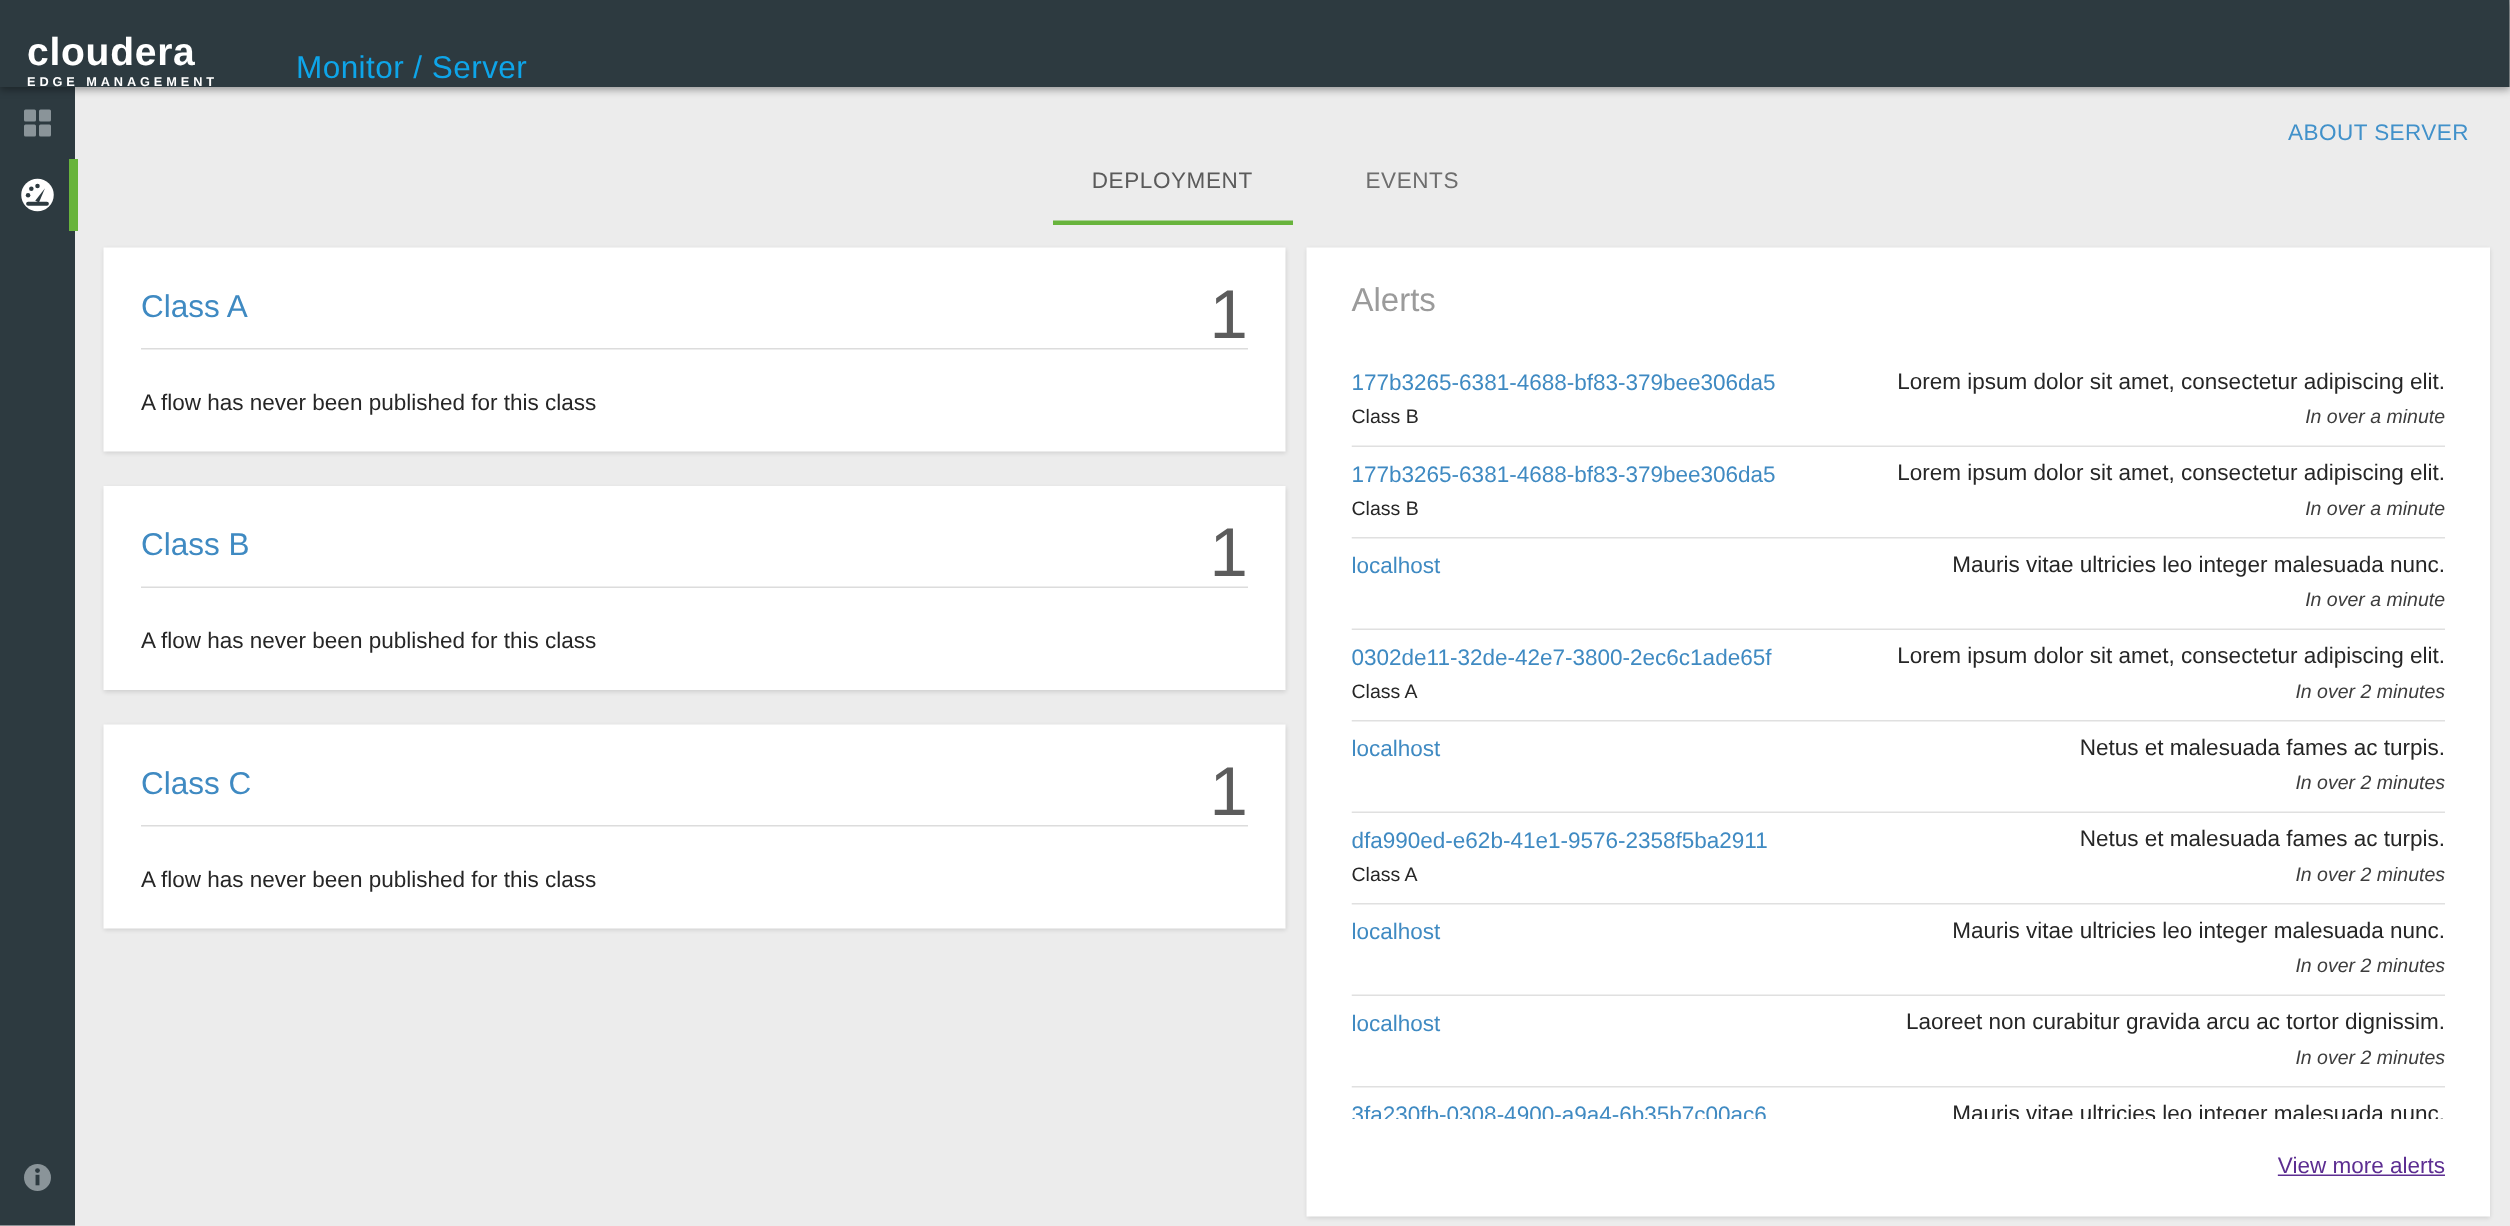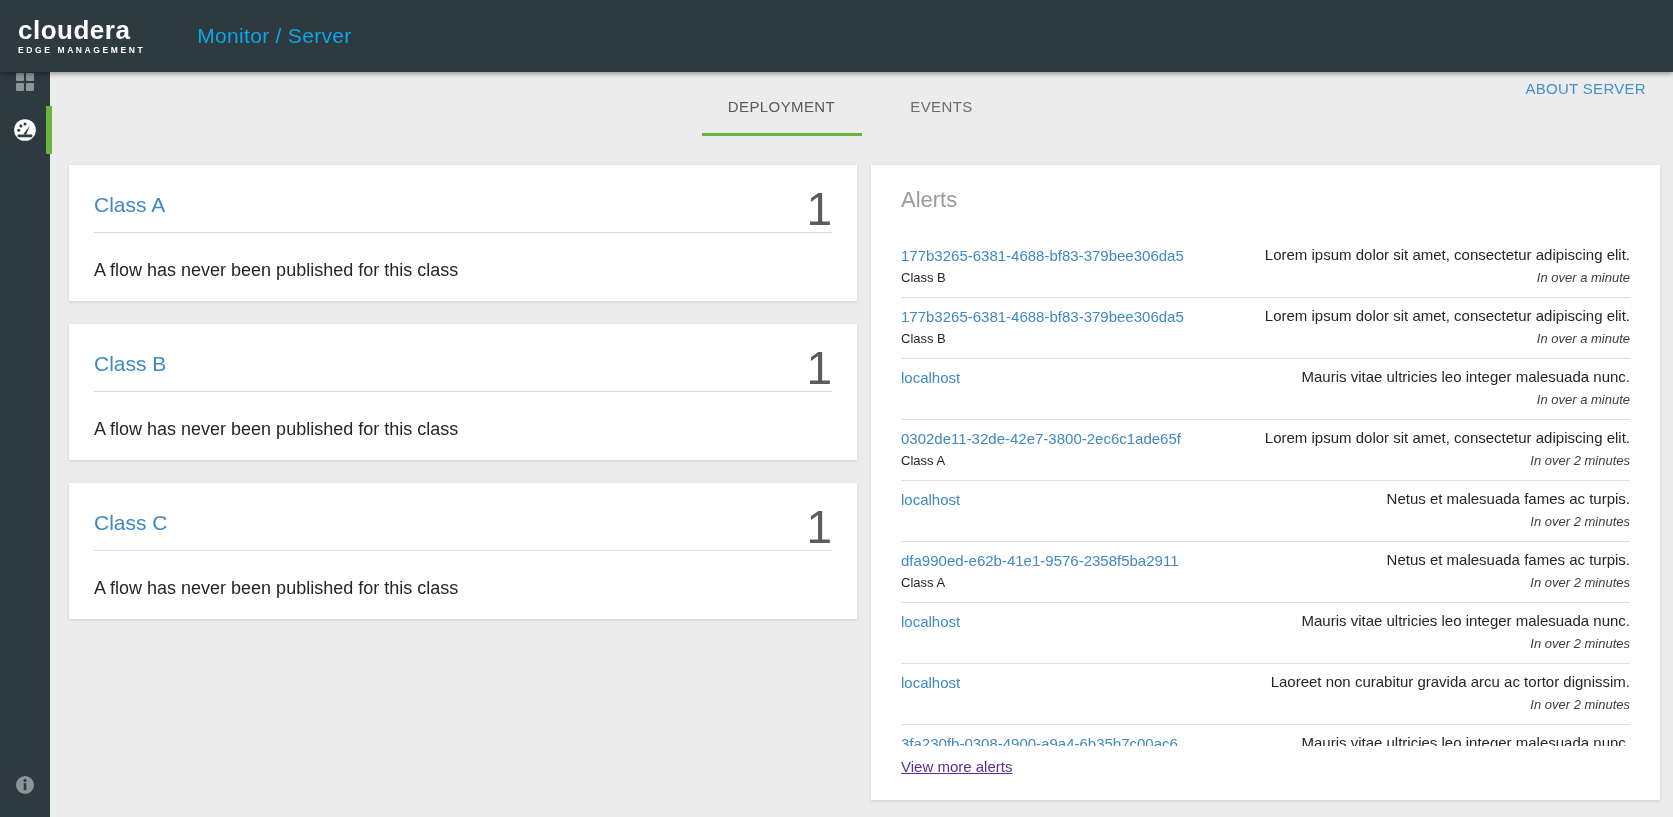--- a/index.html
+++ b/index.html
@@ -1,22 +1,22 @@
 <!DOCTYPE html>
 <html><head>
 <meta charset="utf-8">
 <style>
   * { margin:0; padding:0; box-sizing:border-box; }
   html,body { width:1673px; height:817px; overflow:hidden; }
   body { font-family:"Liberation Sans", sans-serif; background:#ececec; color:#262626; }
 
   
   .header {
-    position:fixed; top:0; left:0; right:0; height:72px;
-    background:#2d3a40; display:flex; align-items:center;
+    position:fixed; top:0; left:0; right:0; height:58px;
+    background:#2d3a40; display:flex; align-items:flex-end;
     box-shadow:0 2px 5px rgba(0,0,0,0.35); z-index:20;
   }
   .logo { margin-left:18px; display:flex; flex-direction:column; line-height:1; }
   .logo-brand { color:#fff; font-size:26px; font-weight:bold; letter-spacing:0.5px; }
   .logo-sub { color:#fff; font-size:8.5px; font-weight:bold; letter-spacing:2.6px; margin-top:3px; }
   .page-title { color:#0ea5e9; font-size:21px; font-weight:300; margin-left:52px; letter-spacing:0.3px; }
 
   
   .sidebar {
     position:fixed; top:58px; left:0; bottom:0; width:50px;
@@ -30,21 +30,21 @@
     position:absolute; right:-2px; top:0; bottom:0; width:6px; background:#68b43c;
   }
   .sidebar-spacer { flex:1; }
   .sidebar-bottom { margin-bottom:8px; }
 
   
   .main { position:absolute; top:58px; left:50px; right:0; bottom:0; }
 
   .tabbar { position:relative; height:107px; }
   .tabs {
-    position:absolute; top:26px; left:50%; transform:translateX(-50%);
+    position:absolute; top:40px; left:50%; transform:translateX(-50%);
     display:flex;
   }
   .tab {
     width:160px; text-align:center; font-size:15px; letter-spacing:0.4px;
     color:#6d6d6d; padding:14px 0 18px; cursor:pointer; border-bottom:3px solid transparent;
   }
   .tab.active { color:#5a5a5a; border-bottom-color:#68b43c; }
   .about-link {
     position:absolute; top:22px; right:27px; font-size:15px; letter-spacing:0.3px;
     color:#4191ca; text-decoration:none; cursor:pointer;
@@ -57,40 +57,40 @@
   .card {
     background:#fff; height:136px; padding:20px 25px;
     box-shadow:0 1px 3px rgba(0,0,0,0.12);
   }
   .card-head {
     display:flex; justify-content:space-between; align-items:flex-start;
     border-bottom:1px solid #dcdcdc; height:48px;
   }
   .card-title { color:#3f8ac2; font-size:21px; font-weight:400; margin-top:8px; cursor:pointer; text-decoration:none; }
   .card-count { font-size:46px; font-weight:100; color:#5c5c5c; line-height:1.05; }
-  .card-desc { margin-top:27px; font-size:18px; color:#262626; }
+  .card-desc { margin-top:27px; font-size:15px; color:#262626; }
 
   
   .alerts-panel {
     flex:1; background:#fff; padding:22px 30px 24px;
     box-shadow:0 1px 3px rgba(0,0,0,0.12);
   }
   .alerts-title { color:#9b9b9b; font-size:22px; font-weight:400; }
   .alerts-list { margin-top:24px; height:509px; overflow:hidden; }
   .alert-row {
     height:61px; display:flex; justify-content:space-between;
     padding-top:9px; border-bottom:1px solid #e0e0e0;
   }
   .alert-left  { line-height:1.2; }
   .alert-right { text-align:right; line-height:1.2; }
   .alert-source { color:#3f8ac2; font-size:15px; text-decoration:none; cursor:pointer; }
   .alert-sub { font-size:13px; color:#262626; margin-top:5px; }
   .alert-msg { font-size:15px; color:#262626; }
   .alert-time { font-size:13px; color:#3d3d3d; margin-top:6px;font-style:italic; }
-  .view-more-row { margin-top:12px; }
+  .view-more-row { text-align:right; margin-top:23px; }
   .view-more { color:#5c2d91; font-size:15px; text-decoration:underline; cursor:pointer; }
 
   .icon { display:flex; align-items:center; justify-content:center; }
 </style>
 </head>
 <body>
 
 <header class="header">
   <div class="logo">
     <span class="logo-brand">cloudera</span>

